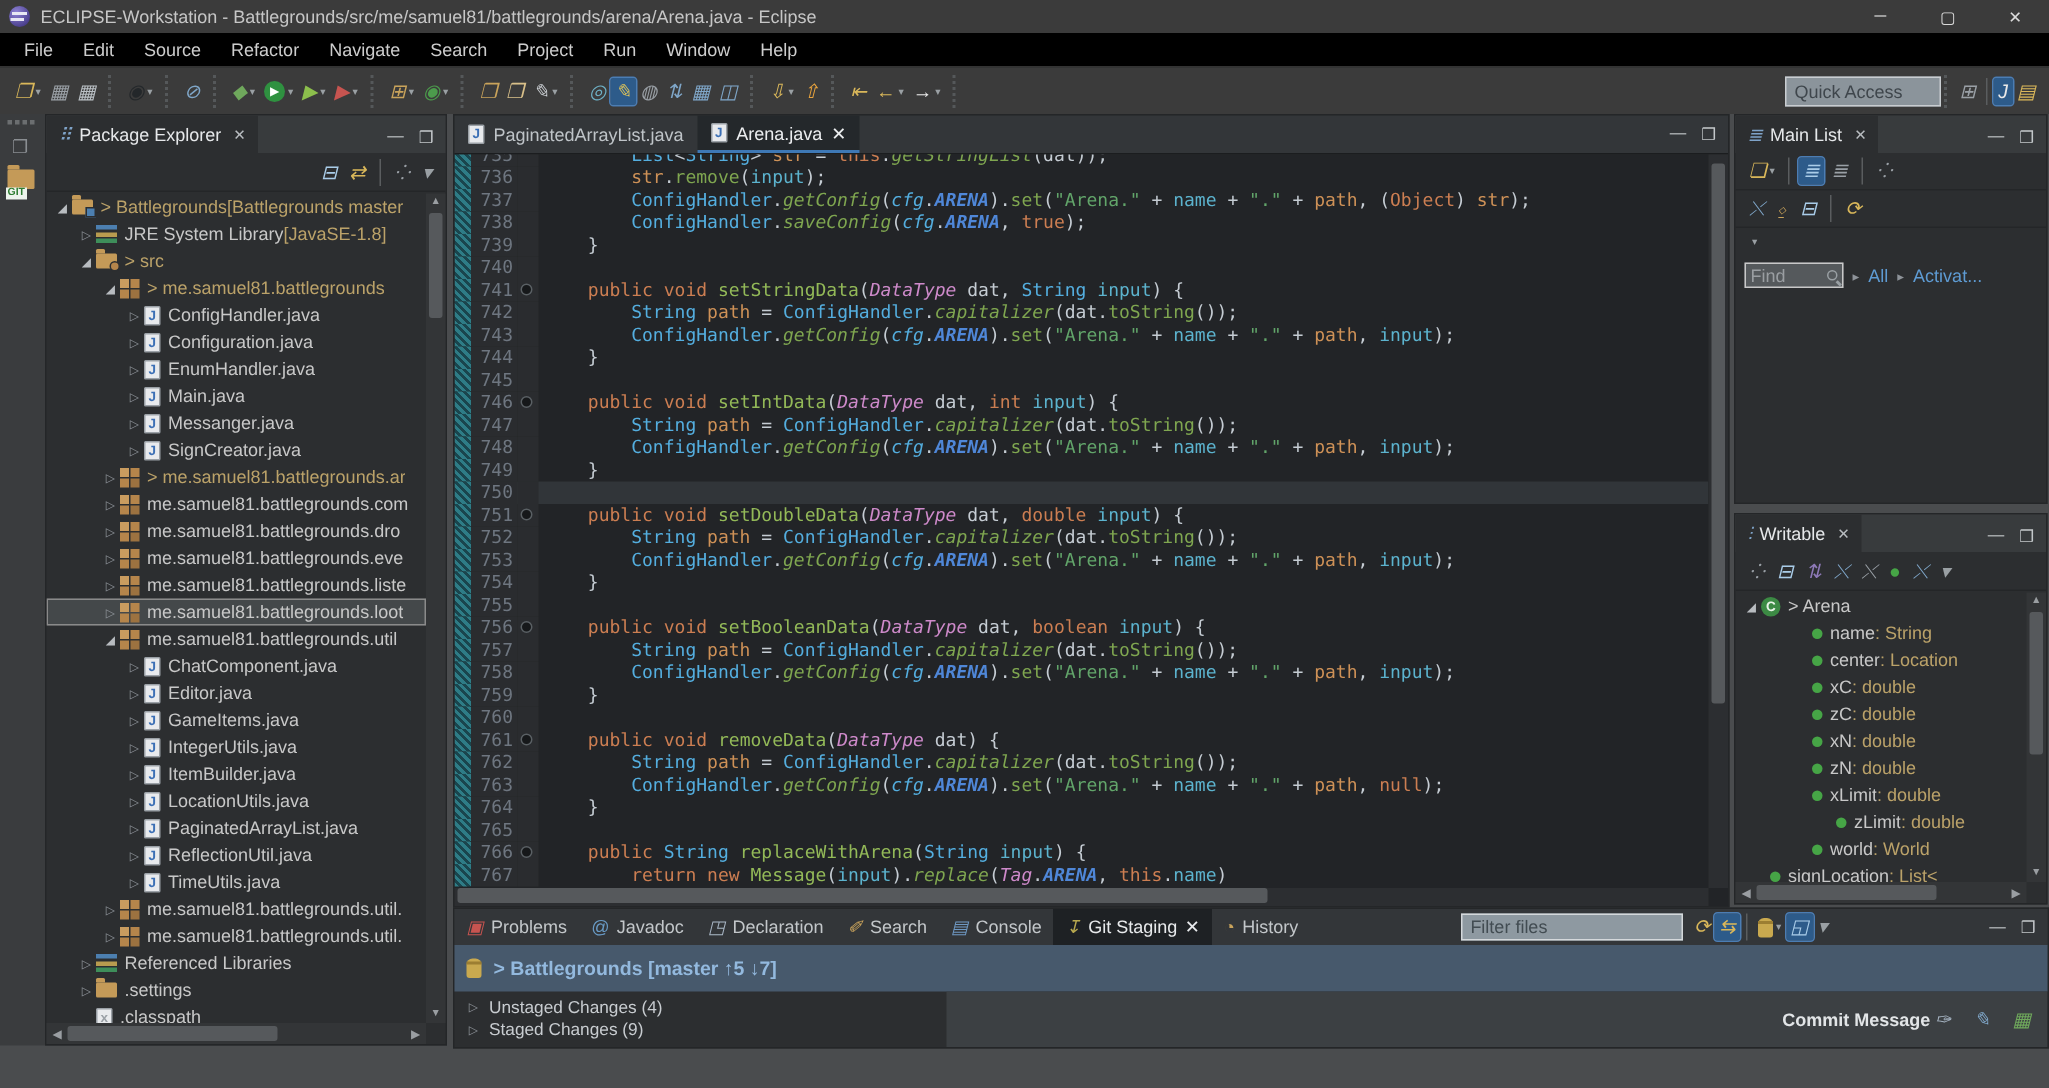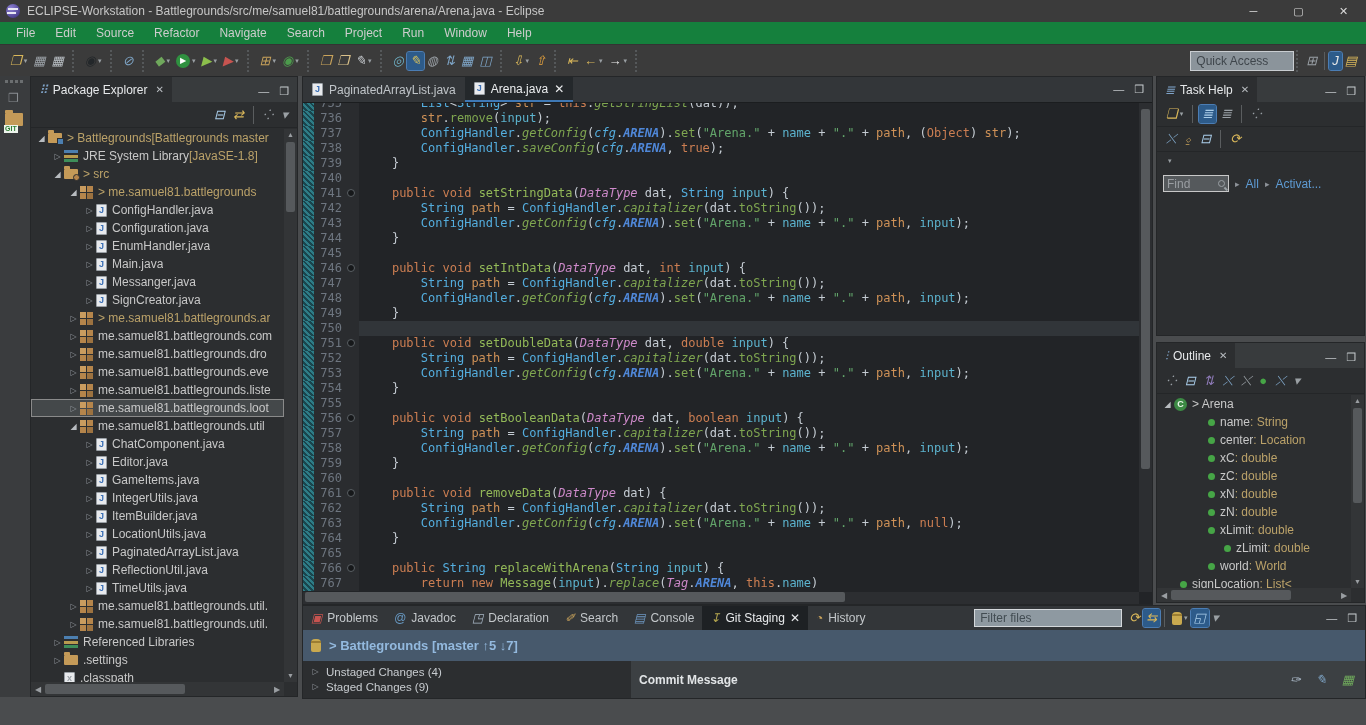--- a/index.html
+++ b/index.html
@@ -10,21 +10,21 @@
   
   #titlebar { position:absolute; top:0; left:0; right:0; height:22px; background:#3B3B3B;
     display:flex; align-items:center; padding-left:6px; color:#C6C6C6; }
   .ecl { width:14px; height:14px; border-radius:50%; margin-right:7px;
     background:radial-gradient(circle at 35% 30%, #8F83D6, #4A3F8C 75%); position:relative; overflow:hidden; }
   .ecl:before { content:""; position:absolute; left:2px; right:2px; top:4px; height:2px; background:#E8E8F4; }
   .ecl:after  { content:""; position:absolute; left:1px; right:4px; top:8px; height:2px; background:#E8E8F4; }
   .wbtns { margin-left:auto; display:flex; height:22px; }
   .wbtn { width:45px; height:22px; display:flex; align-items:center; justify-content:center;
     color:#DADADA; font-size:11px; }
-  #menubar { position:absolute; top:22px; left:0; right:0; height:23px; background:#15803d;
+  #menubar { position:absolute; top:22px; left:0; right:0; height:23px; background:#000000;
     display:flex; align-items:center; padding-left:6px; border-bottom:1px solid #333; }
   .menu-item { padding:3px 10px; color:#CDCDCD; }
   
   #toolbar { position:absolute; top:45px; left:0; right:0; height:31px; background:#3B3B3B;
     display:flex; align-items:center; padding-left:4px; }
   .tb-group { display:flex; align-items:center; padding:0 3px; }
   .gsep { width:5px; height:22px; border-left:2px dotted #55585A; margin:0 2px; }
   .tbi { display:flex; align-items:center; padding:2px 3px; border-radius:2px; }
   .tbi.active { background:#2D5B8A; outline:1px solid #4B7DB4; }
   .tbi .g { font-size:13px; line-height:14px; }
@@ -126,21 +126,21 @@
   .btab { height:24px; display:flex; align-items:center; gap:5px; padding:0 8px; color:#C3C7CA; white-space:nowrap; }
   .btab.active { background:#1E2124; color:#E8EAEC; }
   #filter-files { width:148px; height:18px; background:#8E99A1; border:1px solid #D4D8DB;
     color:#424C52; padding-left:5px; margin-left:auto; display:flex; align-items:center; }
   #staging-header { height:31px; background:#47596C; display:flex; align-items:center; gap:8px; padding-left:8px; }
   #staging-header .txt { color:#93B9DE; font-weight:bold; font-size:13px; }
   #bcontent { position:absolute; left:0; right:0; top:55px; bottom:0; display:flex; overflow:hidden; }
   #sections { width:326px; padding:3px 0 0 6px; }
   .secrow { height:15px; display:flex; align-items:center; gap:4px; color:#C8CCD0; font-size:11.5px; }
   #commitbar { flex:1; background:#3C4043; margin-left:2px; display:flex; align-items:center; padding:0 8px; }
-  #commit-title { flex:1; text-align:left; font-weight:bold; color:#E2E5E7; }
+  #commit-title { flex:1; text-align:right; font-weight:bold; color:#E2E5E7; }
   #commit-icons { display:flex; gap:9px; }
   
   #tasklist { left:1156px; top:76px; width:209px; height:260px; }
   #outline  { left:1156px; top:342px; width:209px; height:261px; }
   .tl-row { display:flex; align-items:center; gap:2px; padding:3px 6px; border-bottom:1px solid #242628; }
   #find-row { display:flex; align-items:center; gap:6px; padding:5px 6px; }
   #find-box { width:66px; height:17px; background:#55595C; border:1px solid #C8C8C8;
     display:flex; align-items:center; padding:0 3px; color:#9A9EA2; }
   .mag { width:7px; height:7px; border:1.5px solid #9AA0A4; border-radius:50%; position:relative; margin-left:auto; }
   .mag:after { content:""; position:absolute; width:4px; height:1.5px; background:#9AA0A4;
@@ -649,21 +649,21 @@
     </div>
     <div id="ehscroll">
       <div class="hthumb" style="width:540px;"></div>
     </div>
   </div>
 
   <div class="panel" id="tasklist">
     <div class="ptabs">
       <div class="ptab active">
         <span class="g" style="color:#7FA3C8;">≣</span>
-        <span>Task Help</span>
+        <span>Main List</span>
         <span class="x">✕</span>
       </div>
       <div class="minmax">
         <span>—</span>
         <span>❒</span>
       </div>
     </div>
     <div class="tl-row" id="tl-toolbar1">
         <span class="tbi">
           <span class="g" style="color: rgb(217, 183, 90);">❏</span>
@@ -710,21 +710,21 @@
       <span class="crumb">All</span>
       <span class="crumb-sep">▸</span>
       <span class="crumb">Activat...</span>
     </div>
   </div>
 
   <div class="panel" id="outline">
     <div class="ptabs">
       <div class="ptab active">
         <span class="g" style="color:#7FA3C8;">⫶</span>
-        <span>Outline</span>
+        <span>Writable</span>
         <span class="x">✕</span>
       </div>
       <div class="minmax">
         <span>—</span>
         <span>❒</span>
       </div>
     </div>
     <div class="vtoolbar" id="ol-toolbar" style="justify-content:flex-start;">
         <span class="tbi">
           <span class="g" style="color: rgb(154, 160, 166);">⁘</span>

